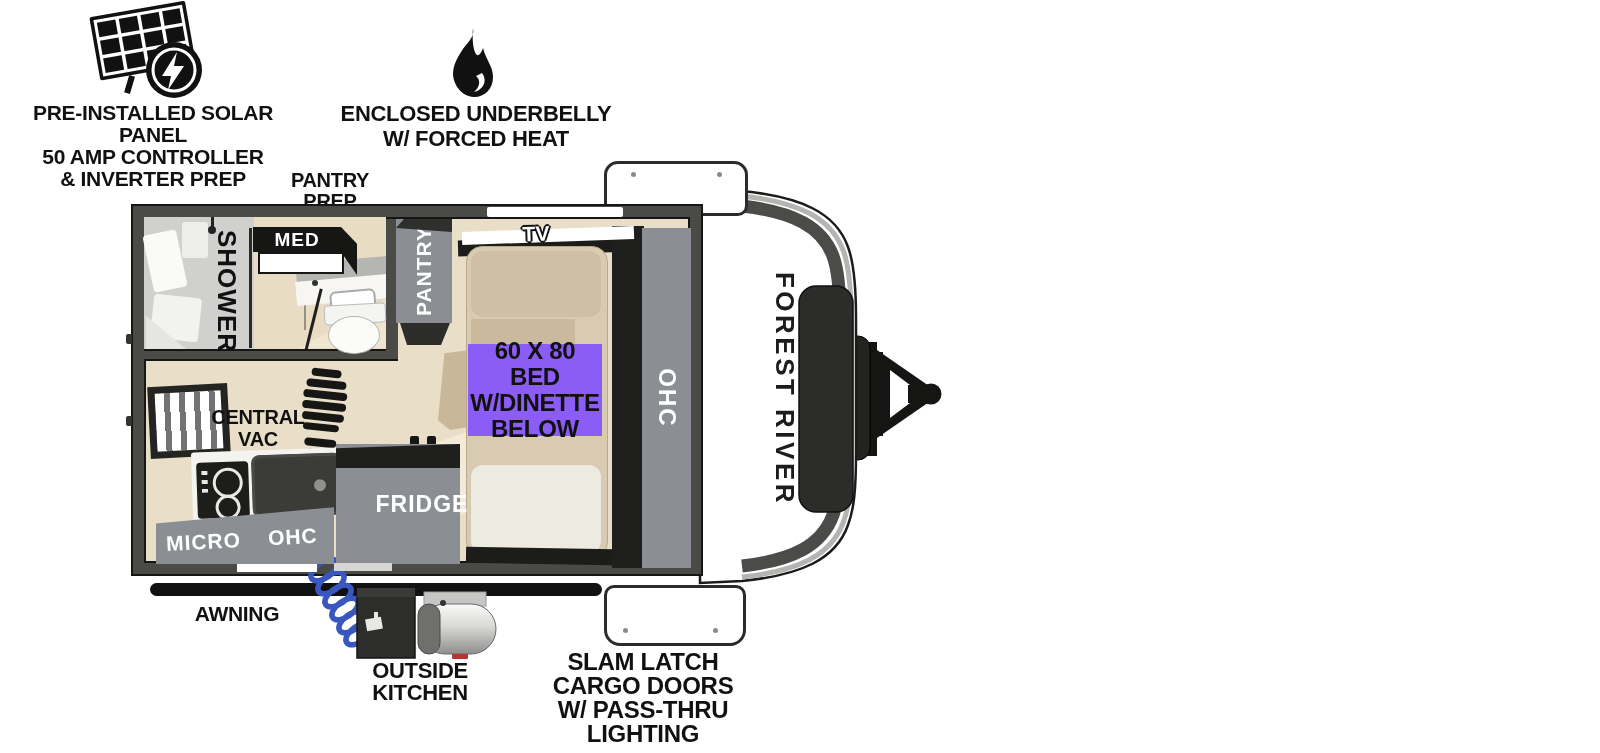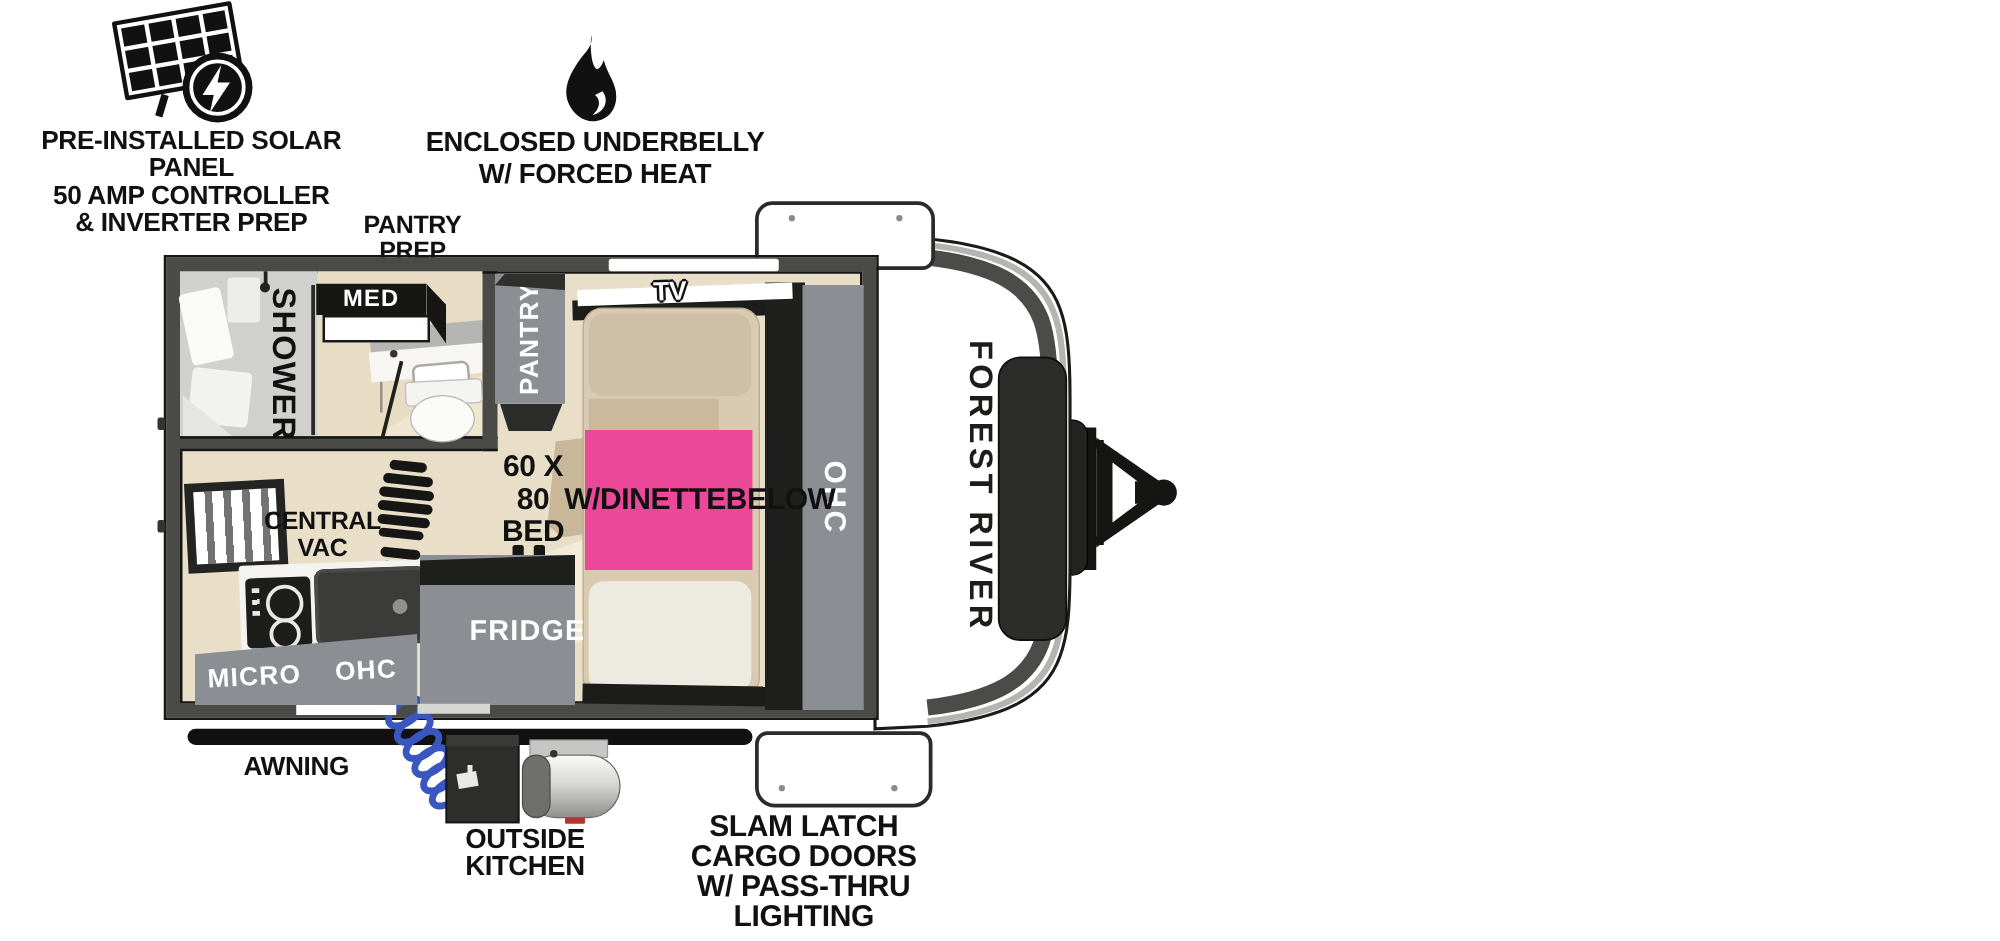--- a/index.html
+++ b/index.html
@@ -147,21 +147,21 @@
 
   <div class="abs" style="left:438px;top:350px;width:32px;height:80px;background:#c9b79a;clip-path:polygon(20% 4%,100% 0,100% 96%,38% 100%,0 88%);z-index:5;"></div>
 
   <div class="abs" style="left:458px;top:238px;width:182px;height:16px;background:#1c1c1a;transform:rotate(-1.5deg);z-index:5;"></div>
   <div class="abs" style="left:466px;top:246px;width:140px;height:310px;background:#d9cab2;border:1px solid #b8a88f;border-radius:16px;z-index:5;">
     <div class="abs" style="left:4px;top:4px;width:130px;height:66px;background:#cfbfa7;border-radius:12px;"></div>
     <div class="abs" style="left:4px;top:72px;width:104px;height:108px;background:#cbb99d;"></div>
     <div class="abs" style="left:4px;top:218px;width:130px;height:88px;background:#edeae1;border-radius:12px;"></div>
   </div>
   <div class="abs" style="left:466px;top:548px;width:148px;height:16px;background:#1c1c1a;transform:rotate(1deg);z-index:5;"></div>
-  <div class="abs flexc callout" style="left:468px;top:344px;width:134px;height:112px;background:#ec4899;font-size:24px;line-height:26px;z-index:6;flex-direction:row;">
+  <div class="abs flexc callout" style="left:468px;top:344px;width:134px;height:92px;background:#8b5cf6;font-size:24px;line-height:26px;z-index:6;flex-direction:column;">
     <div>60 X 80 BED</div>
     <div>W/DINETTE</div>
     <div>BELOW</div>
   </div>
 
   <div class="abs" style="left:462px;top:229px;width:172px;height:13px;background:#fff;transform:rotate(-2deg);z-index:6;"></div>
   <div class="abs" style="left:514px;top:222px;width:44px;height:24px;z-index:7;transform:rotate(-2deg);text-align:center;">
     <span style="color:#fff;font-weight:bold;font-size:21px;text-shadow:-2px 0 #111,2px 0 #111,0 -2px #111,0 2px #111,-1px -1px #111,1px 1px #111,-1px 1px #111,1px -1px #111;">TV</span>
   </div>
 

